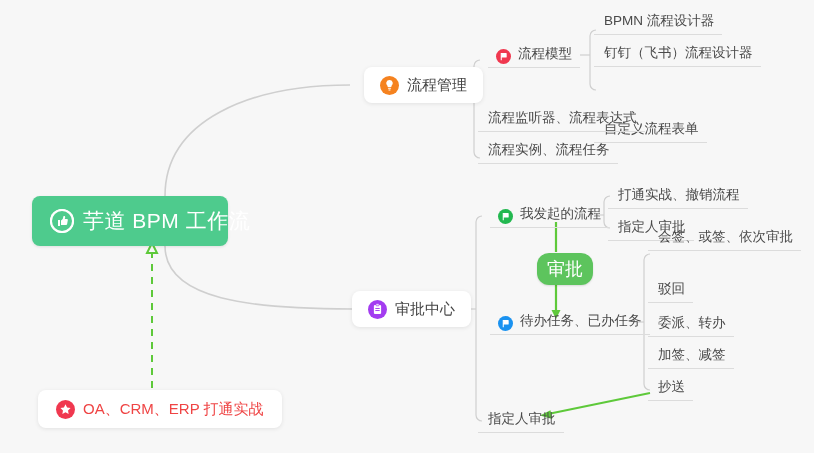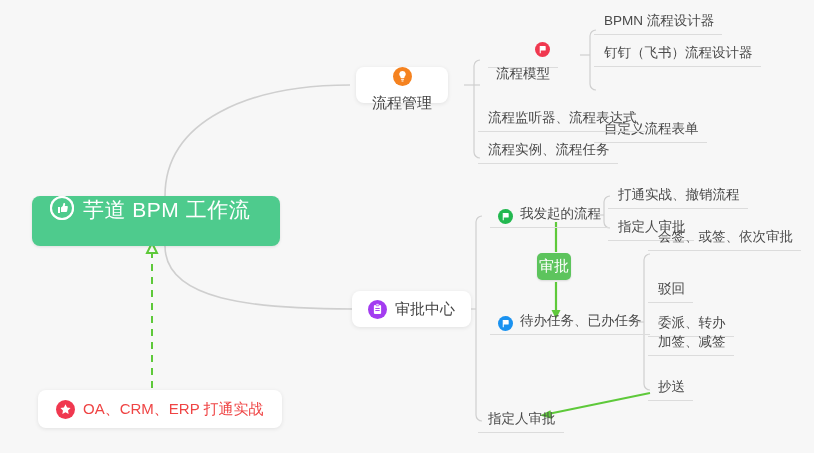--- a/index.html
+++ b/index.html
@@ -10,23 +10,23 @@
     overflow:hidden;
     position:relative;
   }
   #canvas{position:absolute;inset:0;width:814px;height:453px;}
   #edges{position:absolute;left:0;top:0;width:814px;height:453px;pointer-events:none;}
 
   .node{position:absolute;box-sizing:border-box;}
 
   
   .root{
-    left:32px;top:196px;width:248px;height:50px;
+    left:32px;top:196px;width:196px;height:50px;
     background:#4ecb8d;border-radius:8px;
-    display:flex;gap:9px;
+    display:flex;align-items:center;gap:9px;
     padding:0 18px;
     box-shadow:0 1px 3px rgba(0,0,0,.10);
   }
   .root .label{color:#ffffff;font-size:21px;letter-spacing:.5px;white-space:nowrap;}
 
   
   .card{
     background:#ffffff;border-radius:8px;
     display:flex;align-items:center;gap:8px;
     padding:0 16px;height:36px;
@@ -34,21 +34,21 @@
     white-space:nowrap;
   }
   .card .label{color:#444;font-size:15px;}
 
   .card-bottom{
     left:38px;top:390px;height:38px;
     padding:0 18px;
   }
   .card-bottom .label{font-size:15px;color:#ef4444;}
 
-  .branch-pm{left:356px;top:67px;flex-direction:column;}
+  .branch-pm{left:364px;top:67px;}
   .branch-ac{left:352px;top:291px;}
 
   
   .tnode{
     display:flex;align-items:flex-end;gap:7px;
     height:26px;padding:0 8px 3px 8px;
     border-bottom:1px solid #dcdcdc;
     white-space:nowrap;
   }
   .tnode .label{color:#4a4a4a;font-size:13.5px;line-height:20px;}
@@ -60,23 +60,23 @@
     display:inline-flex;align-items:center;justify-content:center;
     flex:0 0 auto;
   }
   .ico svg{display:block;}
   .ico-lg{width:19px;height:19px;}
   .ico-root{width:24px;height:24px;background:#ffffff;}
 
   
   .pill{
     left:537px;top:253px;
-    background:#5dc45d;border-radius:5px;
-    padding:4px 2px;
-    color:#ffffff;font-size:15px;
+    background:#5dc45d;border-radius:12px;
+    padding:4px 10px;
+    color:#ffffff;font-size:18px;
     box-shadow:0 1px 2px rgba(0,0,0,.12);
   }
 </style>
 </head>
 <body>
 
 <div id="canvas">
 
   <svg id="edges" viewBox="0 0 814 453">
 
@@ -127,21 +127,21 @@
       <svg viewBox="0 0 20 20" width="19" height="19">
         <circle cx="10" cy="10" r="10" fill="#f5821f"></circle>
         <path d="M10 4.2a3.4 3.4 0 0 0-2 6.2v1.3h4v-1.3a3.4 3.4 0 0 0-2-6.2z" fill="#ffffff"></path>
         <rect x="8.3" y="12.4" width="3.4" height="1.1" rx=".5" fill="#ffffff"></rect>
         <rect x="8.8" y="14.1" width="2.4" height="1.1" rx=".5" fill="#ffffff"></rect>
       </svg>
     </span>
     <span class="label">流程管理</span>
   </div>
 
-  <div class="node tnode" style="left:488px;top:42px;flex-direction:column;">
+  <div class="node tnode" style="left:488px;top:42px;">
     <span class="ico">
       <svg viewBox="0 0 16 16" width="15" height="15">
         <circle cx="8" cy="8" r="8" fill="#f0384f"></circle>
         <path d="M5.6 4.2v7.8M5.6 4.8h5.2v3.6H5.6z" fill="#ffffff" stroke="#ffffff" stroke-width="1.1" stroke-linejoin="round"></path>
       </svg>
     </span>
     <span class="label">流程模型</span>
   </div>
 
   <div class="node tnode plain" style="left:594px;top:9px;">
@@ -203,21 +203,21 @@
 
   <div class="node tnode plain" style="left:648px;top:225px;">
     <span class="label">会签、或签、依次审批</span>
   </div>
   <div class="node tnode plain" style="left:648px;top:277px;">
     <span class="label">驳回</span>
   </div>
   <div class="node tnode plain" style="left:648px;top:311px;">
     <span class="label">委派、转办</span>
   </div>
-  <div class="node tnode plain" style="left:648px;top:330px;">
+  <div class="node tnode plain" style="left:648px;top:343px;">
     <span class="label">加签、减签</span>
   </div>
   <div class="node tnode plain" style="left:648px;top:375px;">
     <span class="label">抄送</span>
   </div>
 
   <div class="node tnode plain" style="left:478px;top:407px;">
     <span class="label">指定人审批</span>
   </div>
 

